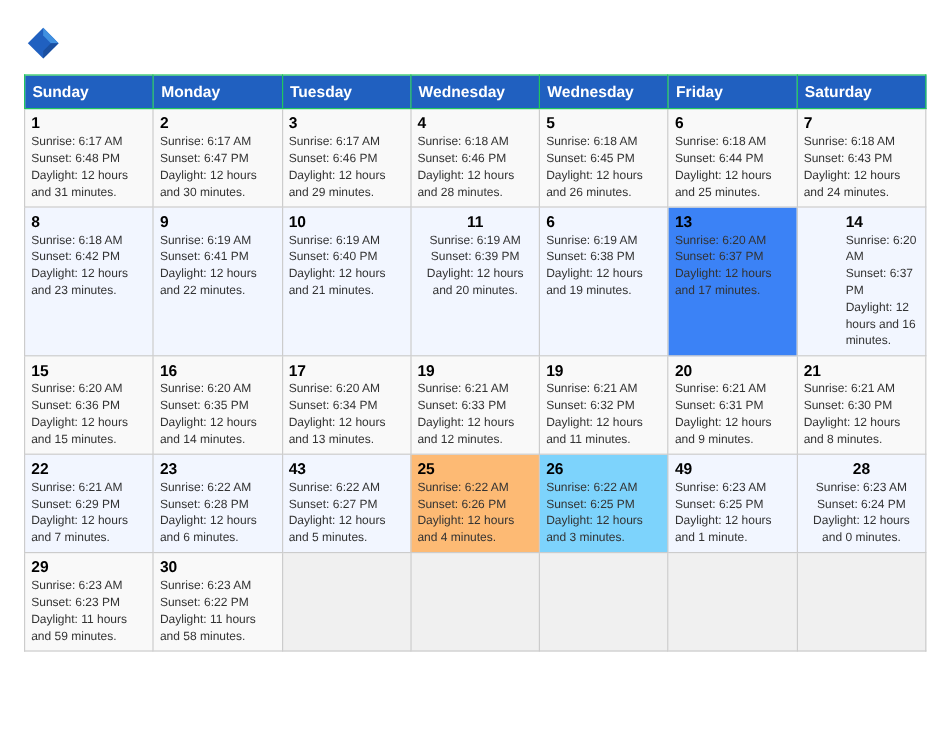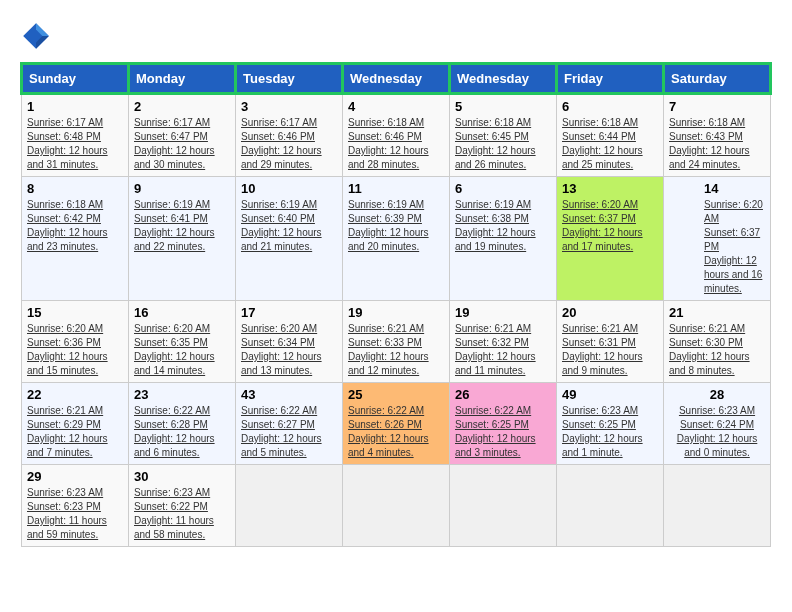--- a/index.html
+++ b/index.html
@@ -52,21 +52,21 @@
       border-collapse: collapse;
       font-size: 11px;
     }
     .calendar-table thead tr th {
       background: #2060c0;
       color: #fff;
       padding: 6px 6px;
       text-align: left;
       font-size: 13px;
       font-weight: bold;
-      border: 3px solid #22c55e;
+      border: 1px solid #22c55e;
     }
     .calendar-table tbody tr td {
       border: 1px solid #ccc;
       padding: 4px 5px;
       vertical-align: top;
       background: #fff;
       width: calc(100% / 7);
     }
     .calendar-table tbody tr:nth-child(odd) td {
       background: #f9f9f9;
@@ -77,21 +77,20 @@
     .day-number {
       font-size: 13px;
       font-weight: bold;
       display: block;
       margin-bottom: 2px;
     }
     .day-info {
       font-size: 10px;
       color: #333;
       line-height: 1.4;
-      text-decoration: underline;
     }
   </style>
 </head>
 <body>
 
 <div class="header-section">
   <div class="logo">
     <svg class="logo-icon" viewBox="0 0 40 40">
       <polygon points="20,4 36,20 20,36 4,20" fill="#2060c0"></polygon>
       <polygon points="20,4 36,20 28,20 20,12" fill="#4090e0"></polygon>
@@ -157,29 +156,29 @@
         <span class="day-info">Sunrise: 6:18 AM<br>Sunset: 6:42 PM<br>Daylight: 12 hours and 23 minutes.</span>
       </td>
         <td style="background: rgb(242, 246, 255);">
         <span class="day-number">9</span>
         <span class="day-info">Sunrise: 6:19 AM<br>Sunset: 6:41 PM<br>Daylight: 12 hours and 22 minutes.</span>
       </td>
         <td style="background: rgb(242, 246, 255);">
         <span class="day-number">10</span>
         <span class="day-info">Sunrise: 6:19 AM<br>Sunset: 6:40 PM<br>Daylight: 12 hours and 21 minutes.</span>
       </td>
-        <td style="background: rgb(242, 246, 255);">
+        <td style="background: rgb(242, 246, 255); text-align: center;">
         <span class="day-number">11</span>
         <span class="day-info">Sunrise: 6:19 AM<br>Sunset: 6:39 PM<br>Daylight: 12 hours and 20 minutes.</span>
       </td>
         <td style="background: rgb(242, 246, 255);">
         <span class="day-number">6</span>
         <span class="day-info">Sunrise: 6:19 AM<br>Sunset: 6:38 PM<br>Daylight: 12 hours and 19 minutes.</span>
       </td>
-        <td style="background: #bef264;">
+        <td style="background: #3b82f6;">
         <span class="day-number">13</span>
         <span class="day-info">Sunrise: 6:20 AM<br>Sunset: 6:37 PM<br>Daylight: 12 hours and 17 minutes.</span>
       </td>
         <td style="background: rgb(242, 246, 255); padding-left: 40px;">
         <span class="day-number">14</span>
         <span class="day-info">Sunrise: 6:20 AM<br>Sunset: 6:37 PM<br>Daylight: 12 hours and 16 minutes.</span>
       </td>
       </tr>
       <tr>
         <td>
@@ -221,21 +220,21 @@
         <span class="day-info">Sunrise: 6:22 AM<br>Sunset: 6:28 PM<br>Daylight: 12 hours and 6 minutes.</span>
       </td>
         <td style="background: rgb(242, 246, 255);">
         <span class="day-number">43</span>
         <span class="day-info">Sunrise: 6:22 AM<br>Sunset: 6:27 PM<br>Daylight: 12 hours and 5 minutes.</span>
       </td>
         <td style="background: #fdba74;">
         <span class="day-number">25</span>
         <span class="day-info">Sunrise: 6:22 AM<br>Sunset: 6:26 PM<br>Daylight: 12 hours and 4 minutes.</span>
       </td>
-        <td style="background: #f9a8d4;">
+        <td style="background: #7dd3fc;">
         <span class="day-number">26</span>
         <span class="day-info">Sunrise: 6:22 AM<br>Sunset: 6:25 PM<br>Daylight: 12 hours and 3 minutes.</span>
       </td>
         <td style="background: rgb(242, 246, 255);">
         <span class="day-number">49</span>
         <span class="day-info">Sunrise: 6:23 AM<br>Sunset: 6:25 PM<br>Daylight: 12 hours and 1 minute.</span>
       </td>
         <td style="background: rgb(242, 246, 255); text-align: center;">
         <span class="day-number">28</span>
         <span class="day-info">Sunrise: 6:23 AM<br>Sunset: 6:24 PM<br>Daylight: 12 hours and 0 minutes.</span>

